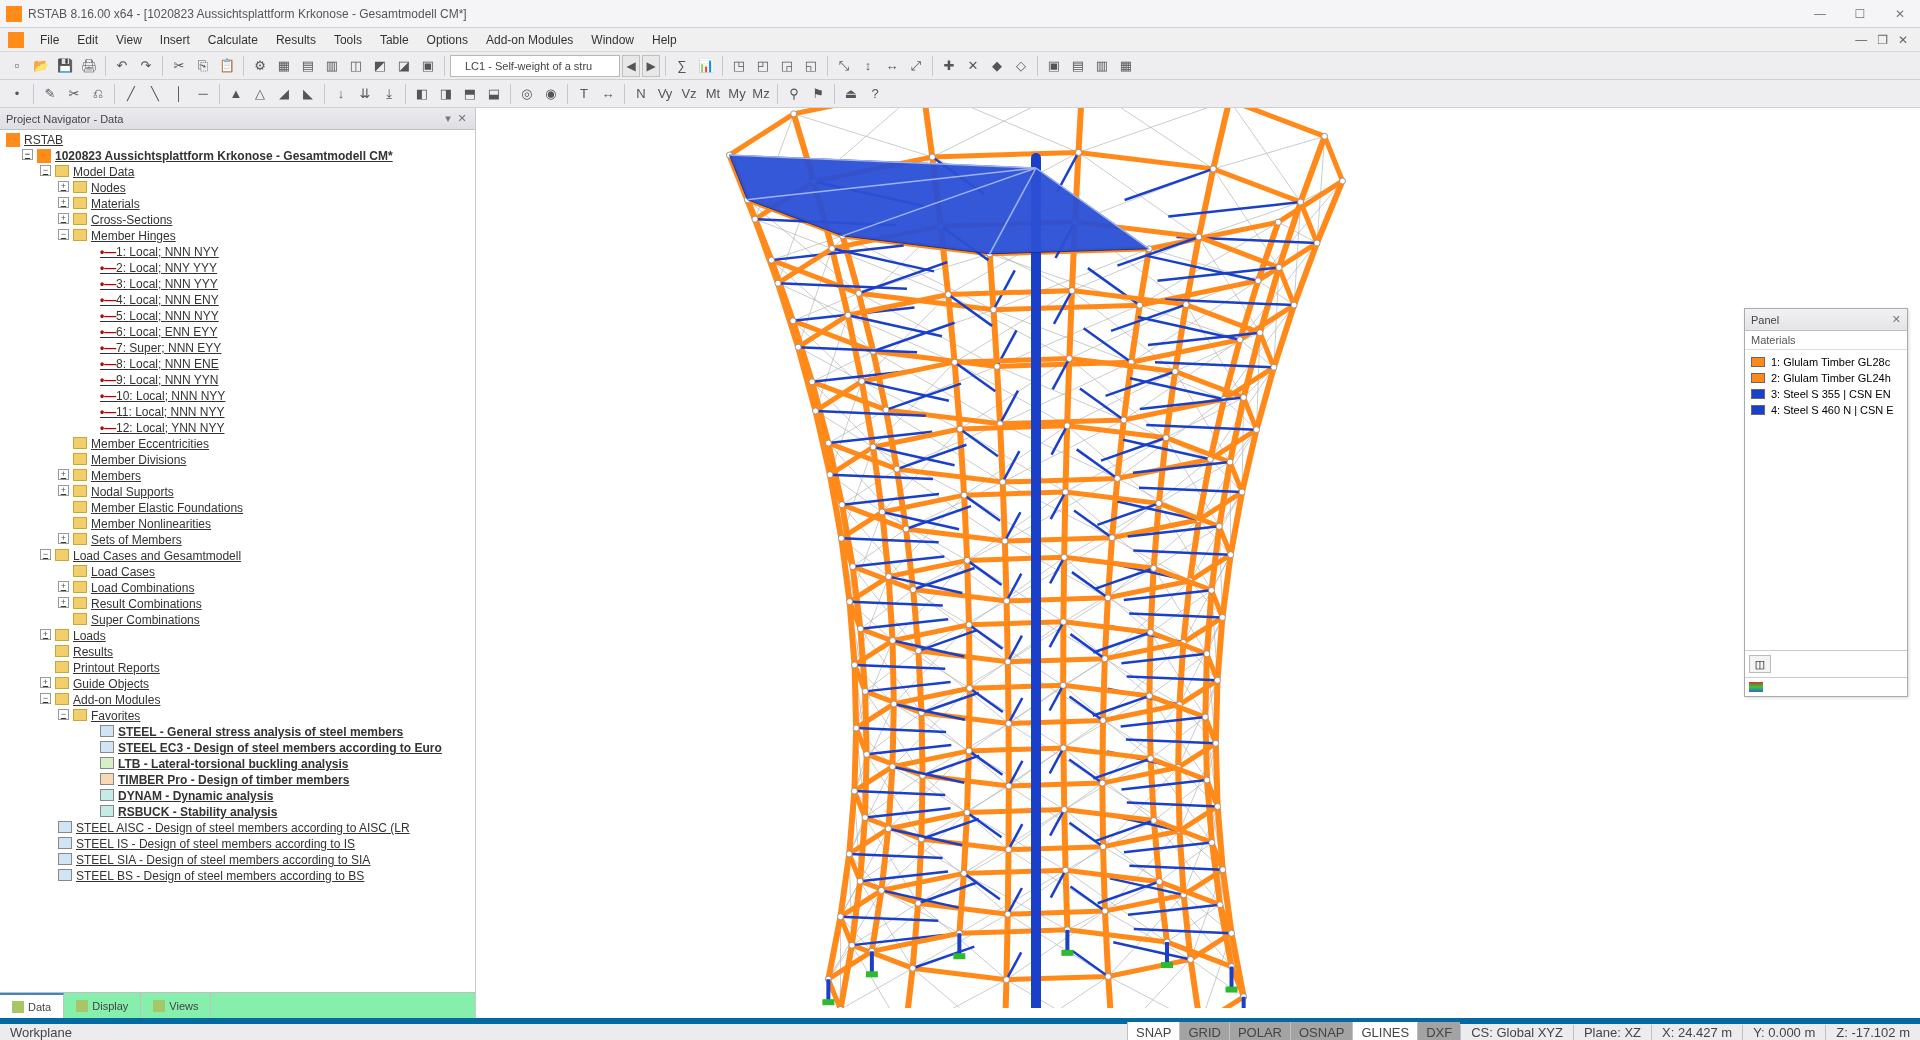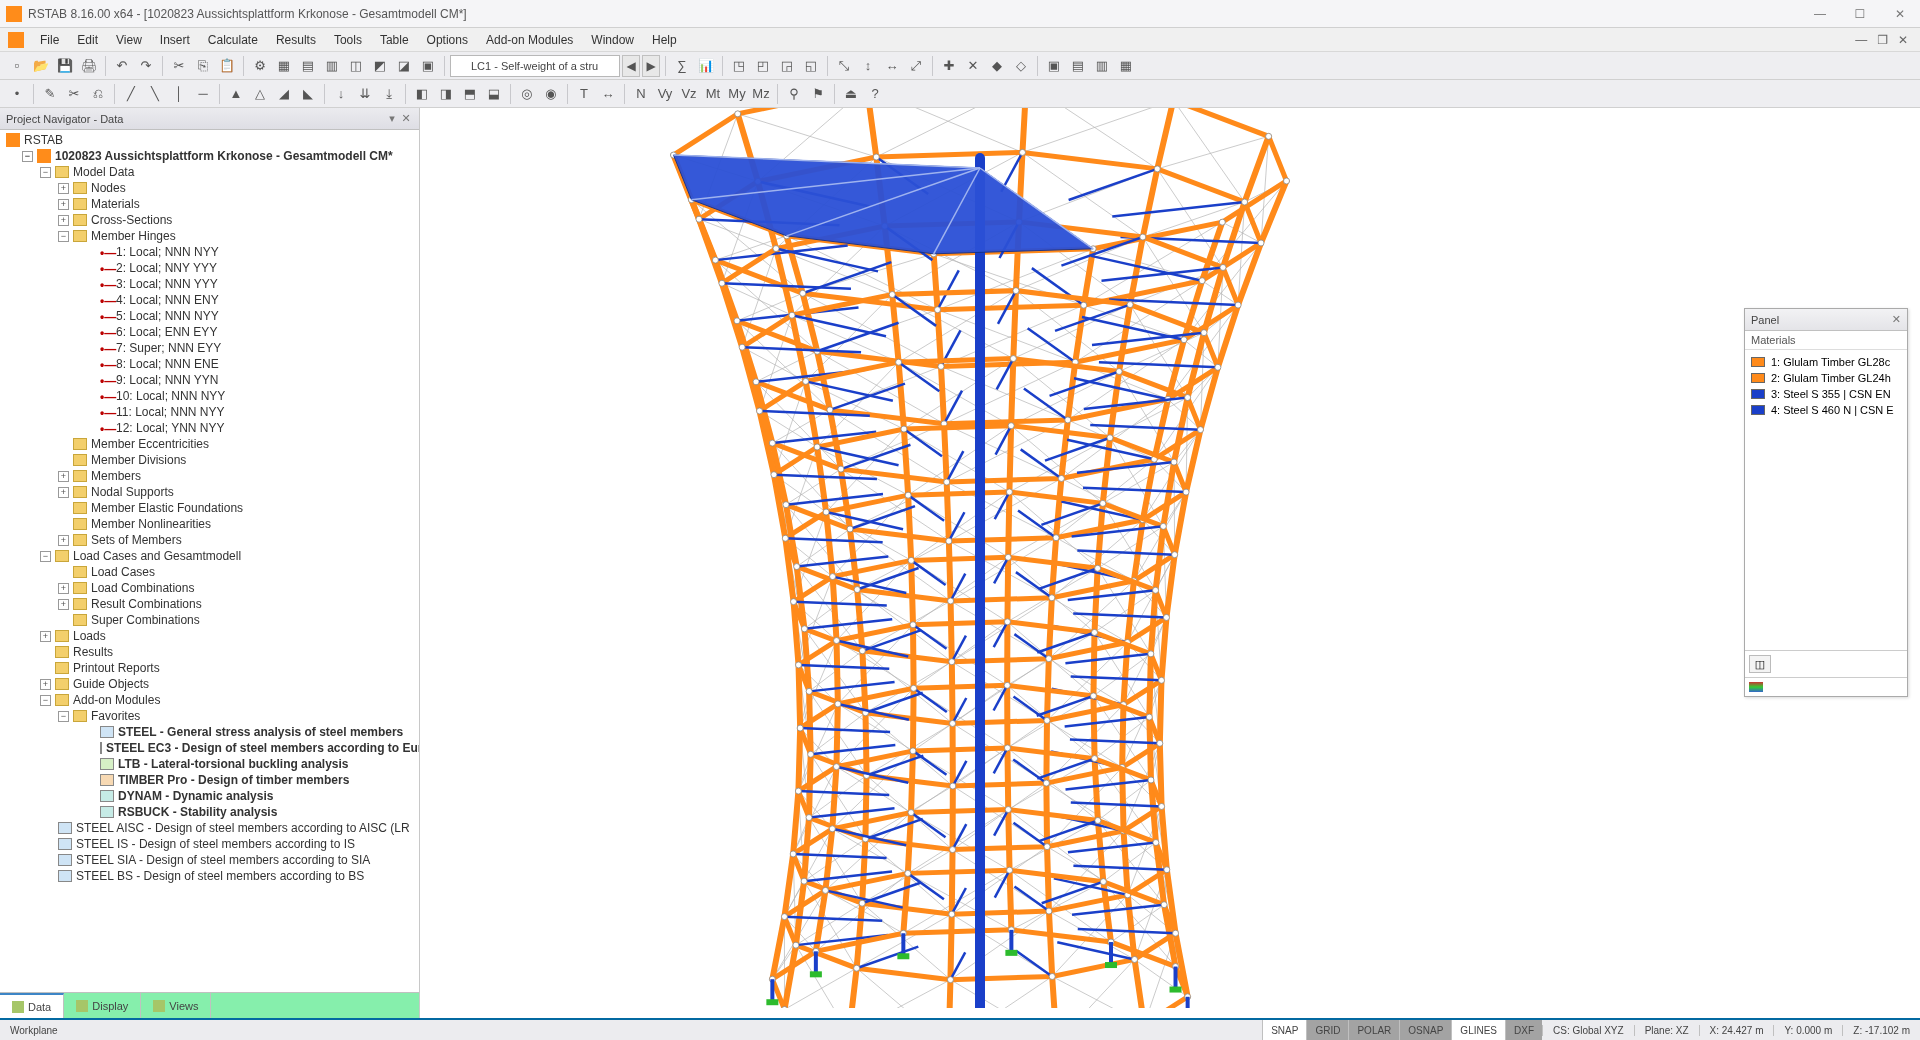--- a/index.html
+++ b/index.html
@@ -16,33 +16,33 @@
 .menubar { height: 24px; background: #f0f0f0; display: flex; align-items: center; padding: 0 8px; border-bottom: 1px solid #d8d8d8; gap: 2px; }
 .menubar .app-logo { width: 16px; height: 16px; background: #ff8c1a; margin-right: 6px; }
 .menubar .menu-item { padding: 2px 8px; color: #333; }
 .menu-spacer { flex: 1; }
 .menubar .mdi-ctrl { padding: 0 4px; color: #666; }
 
 
 .toolbar-row { height: 28px; background: #eeeef1; display: flex; align-items: center; padding: 0 6px; border-bottom: 1px solid #d0d0d0; gap: 2px; }
 .tbtn { width: 22px; height: 22px; border: 1px solid transparent; display: flex; align-items: center; justify-content: center; color: #555; font-size: 13px; }
 .tsep { width: 1px; height: 20px; background: #c8c8cc; margin: 0 3px; }
-.lc-combo { height: 22px; width: 170px; border: 1px solid #b8b8b8; background: #fff; font-size: 11px; padding: 0 20px; color: #444; display: flex; align-items: center; }
+.lc-combo { height: 22px; width: 170px; border: 1px solid #b8b8b8; background: #fff; font-size: 11px; padding: 0 14px; color: #444; display: flex; align-items: center; }
 .lc-nav { width: 18px; height: 22px; border: 1px solid #c0c0c0; background: #e8e8e8; display: flex; align-items: center; justify-content: center; color: #555; }
 
 
 .main-area { flex: 1; display: flex; overflow: hidden; }
 
 
-.navigator { width: 420px; background: #f7f7f7; border-right: 1px solid #c8c8c8; display: flex; flex-direction: column; }
+.navigator { width: 476px; background: #f7f7f7; border-right: 1px solid #c8c8c8; display: flex; flex-direction: column; }
 .nav-header { height: 22px; background: linear-gradient(#ebebef,#dedee4); border-bottom: 1px solid #c0c0c0; display: flex; align-items: center; padding: 0 6px; font-size: 11px; color: #444; }
 .nav-header .txt { flex: 1; }
 .nav-header .hbtn { width: 14px; text-align: center; color: #777; cursor: default; }
 .nav-tree { flex: 1; overflow: auto; background: #fff; padding: 2px 0; }
-.tree-node { display: flex; align-items: center; gap: 4px; padding: 1px 4px; white-space: nowrap; color: #333; font-size: 12px; }
+.tree-node { display: flex; gap: 4px; padding: 1px 4px; white-space: nowrap; color: #333; font-size: 12px; text-decoration: underline; }
 .tree-node.bold { font-weight: bold; }
 .indent-0 { padding-left: 6px; }
 .indent-1 { padding-left: 22px; }
 .indent-2 { padding-left: 40px; }
 .indent-3 { padding-left: 58px; }
 .indent-4 { padding-left: 100px; }
 .twisty { width: 11px; height: 11px; border: 1px solid #999; display: inline-flex; align-items: center; justify-content: center; font-size: 9px; line-height: 1; color: #555; background: #fff; }
 .twisty.blank { border: none; }
 .folder-icon { width: 14px; height: 12px; background: #f3cf6b; border: 1px solid #c9a63a; }
 .hinge-icon { width: 12px; height: 12px; display: inline-block; }
@@ -69,21 +69,21 @@
 .panel-sub { padding: 3px 6px; color: #555; border-bottom: 1px solid #ddd; }
 .panel-body { padding: 4px; min-height: 300px; }
 .legend-item { display: flex; align-items: center; gap: 6px; padding: 2px 2px; }
 .swatch { width: 14px; height: 10px; border: 1px solid #666; }
 .panel-foot { border-top: 1px solid #ccc; padding: 4px; display: flex; gap: 4px; }
 .panel-foot .fbtn { width: 22px; height: 18px; border: 1px solid #bbb; background: #f3f3f3; display: flex; align-items: center; justify-content: center; }
 .panel-foot-2 { border-top: 1px solid #ccc; padding: 4px; }
 .bars-ico { width: 14px; height: 10px; background: linear-gradient(#c33,#3c3,#36c); }
 
 
-.statusbar { height: 22px; background: #ececef; border-top: 2px solid #0369a1; display: flex; align-items: center; font-size: 10px; color: #444; }
+.statusbar { height: 22px; background: #ececef; border-top: 6px solid #0369a1; display: flex; align-items: center; font-size: 13px; color: #444; }
 .statusbar .sl { padding: 0 10px; flex: 1; }
 .statusbar .toggle { height: 20px; padding: 0 8px; border-left: 1px solid #c0c0c0; display: flex; align-items: center; background: #a3a3a3; }
 .statusbar .toggle.active { background: #fff; }
 .statusbar .info { padding: 0 10px; border-left: 1px solid #c0c0c0; }
 </style>
 </head>
 <body>
 
 <div class="titlebar">
   <div class="app-icon"></div>

